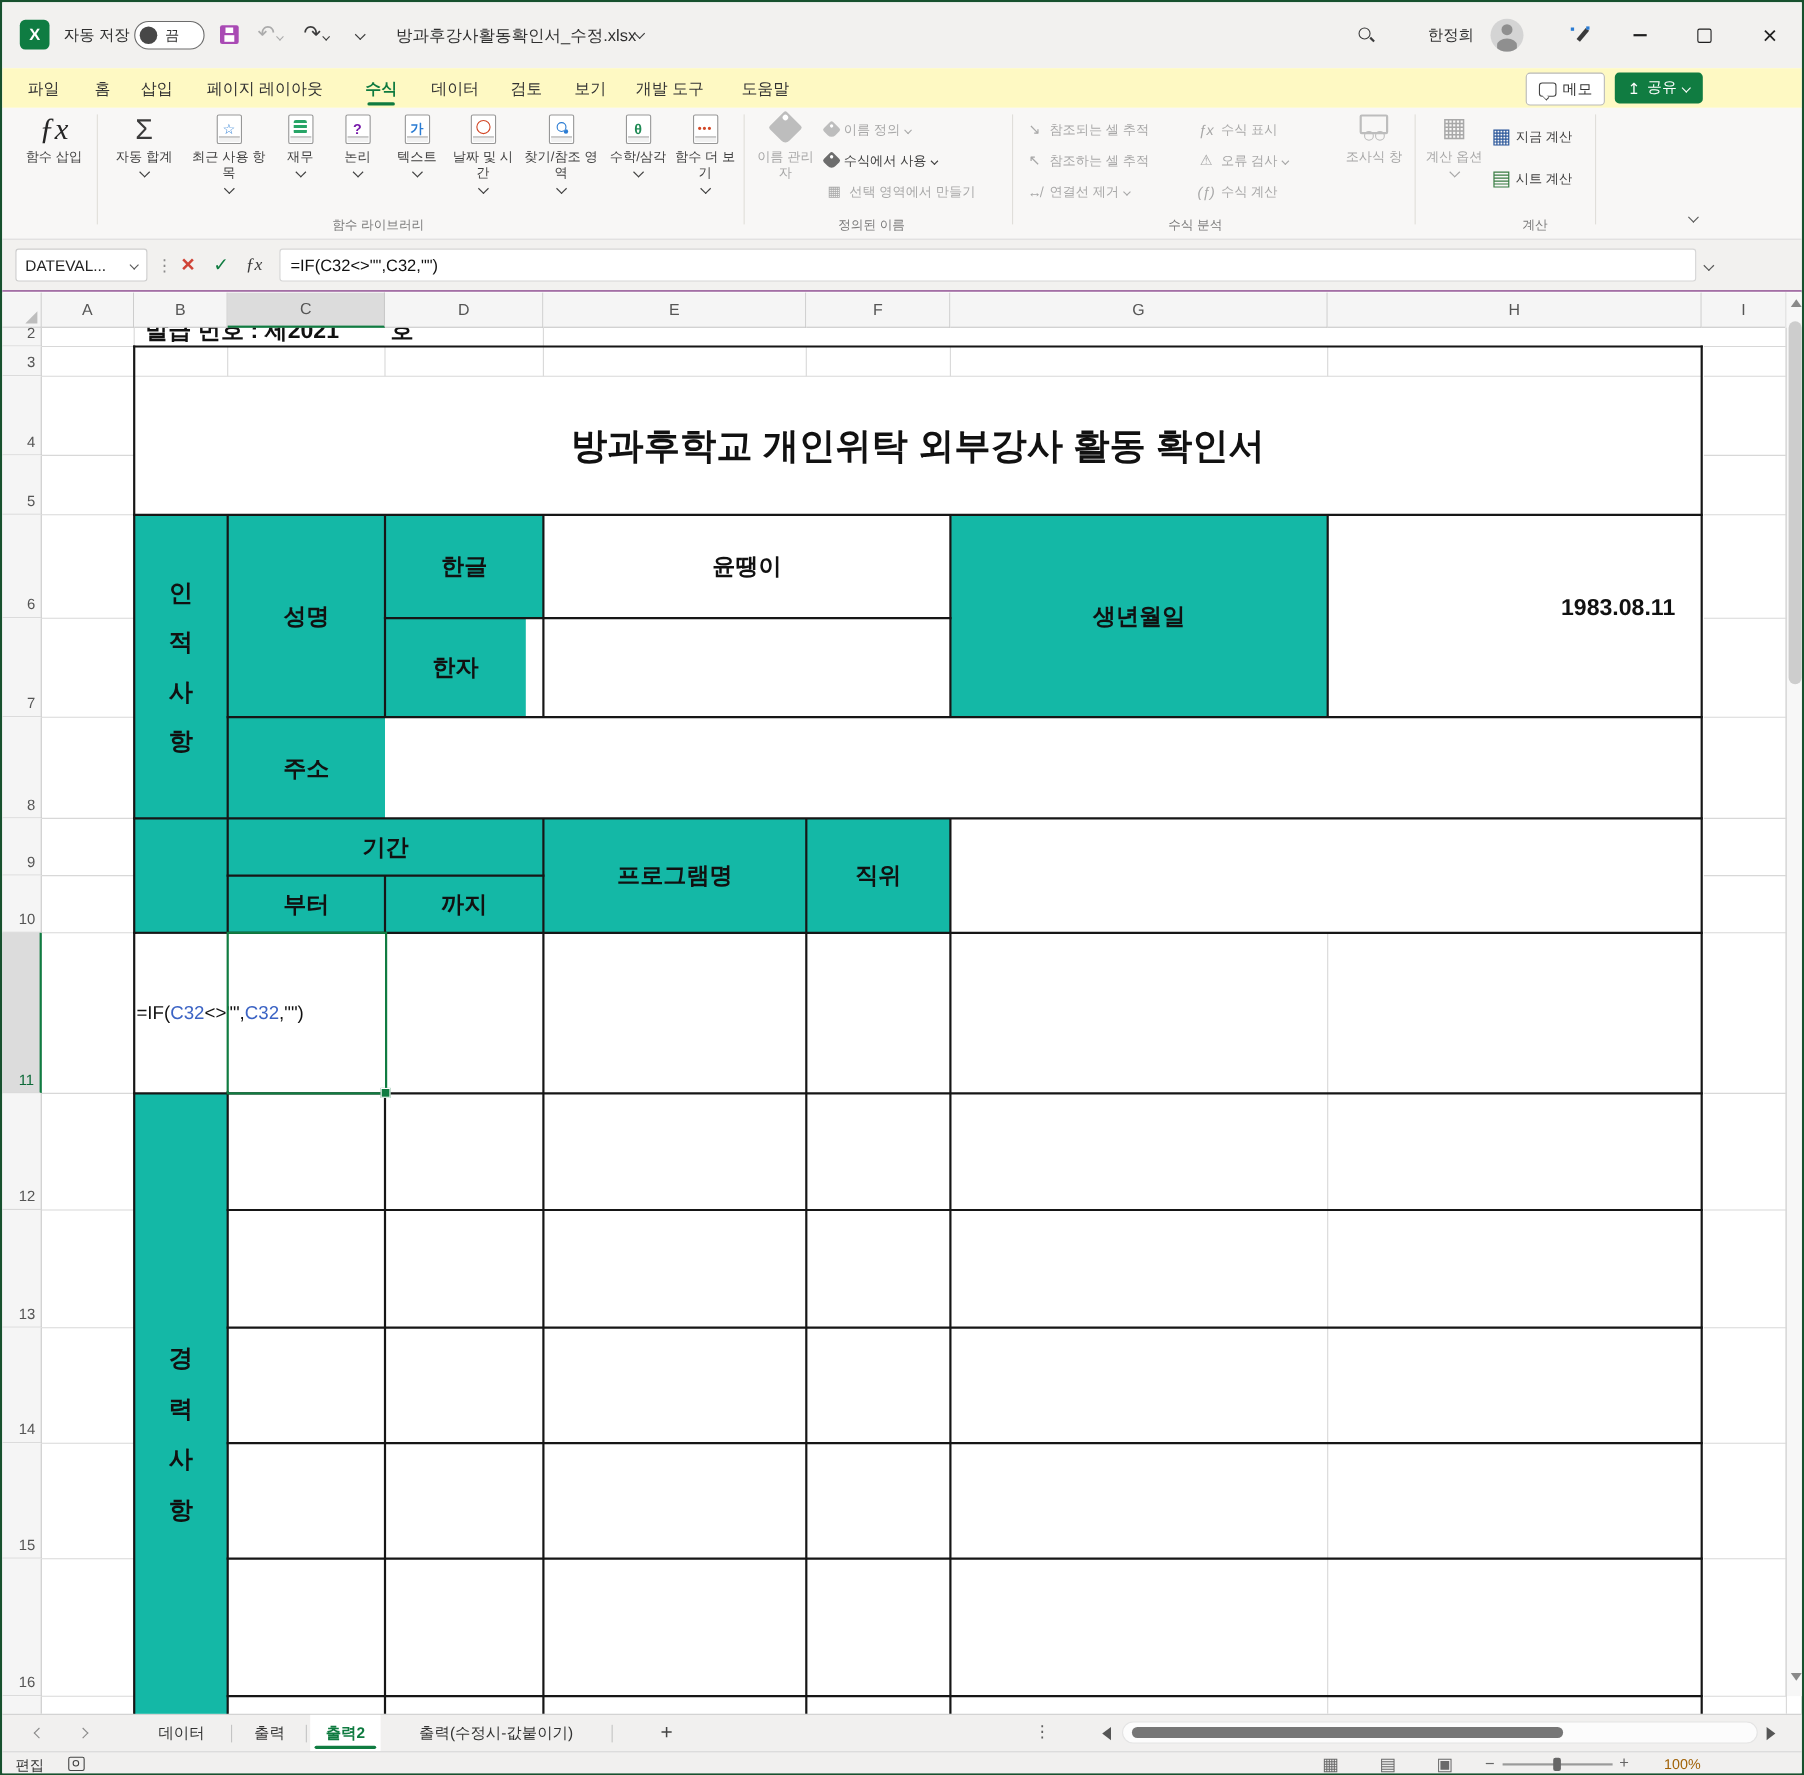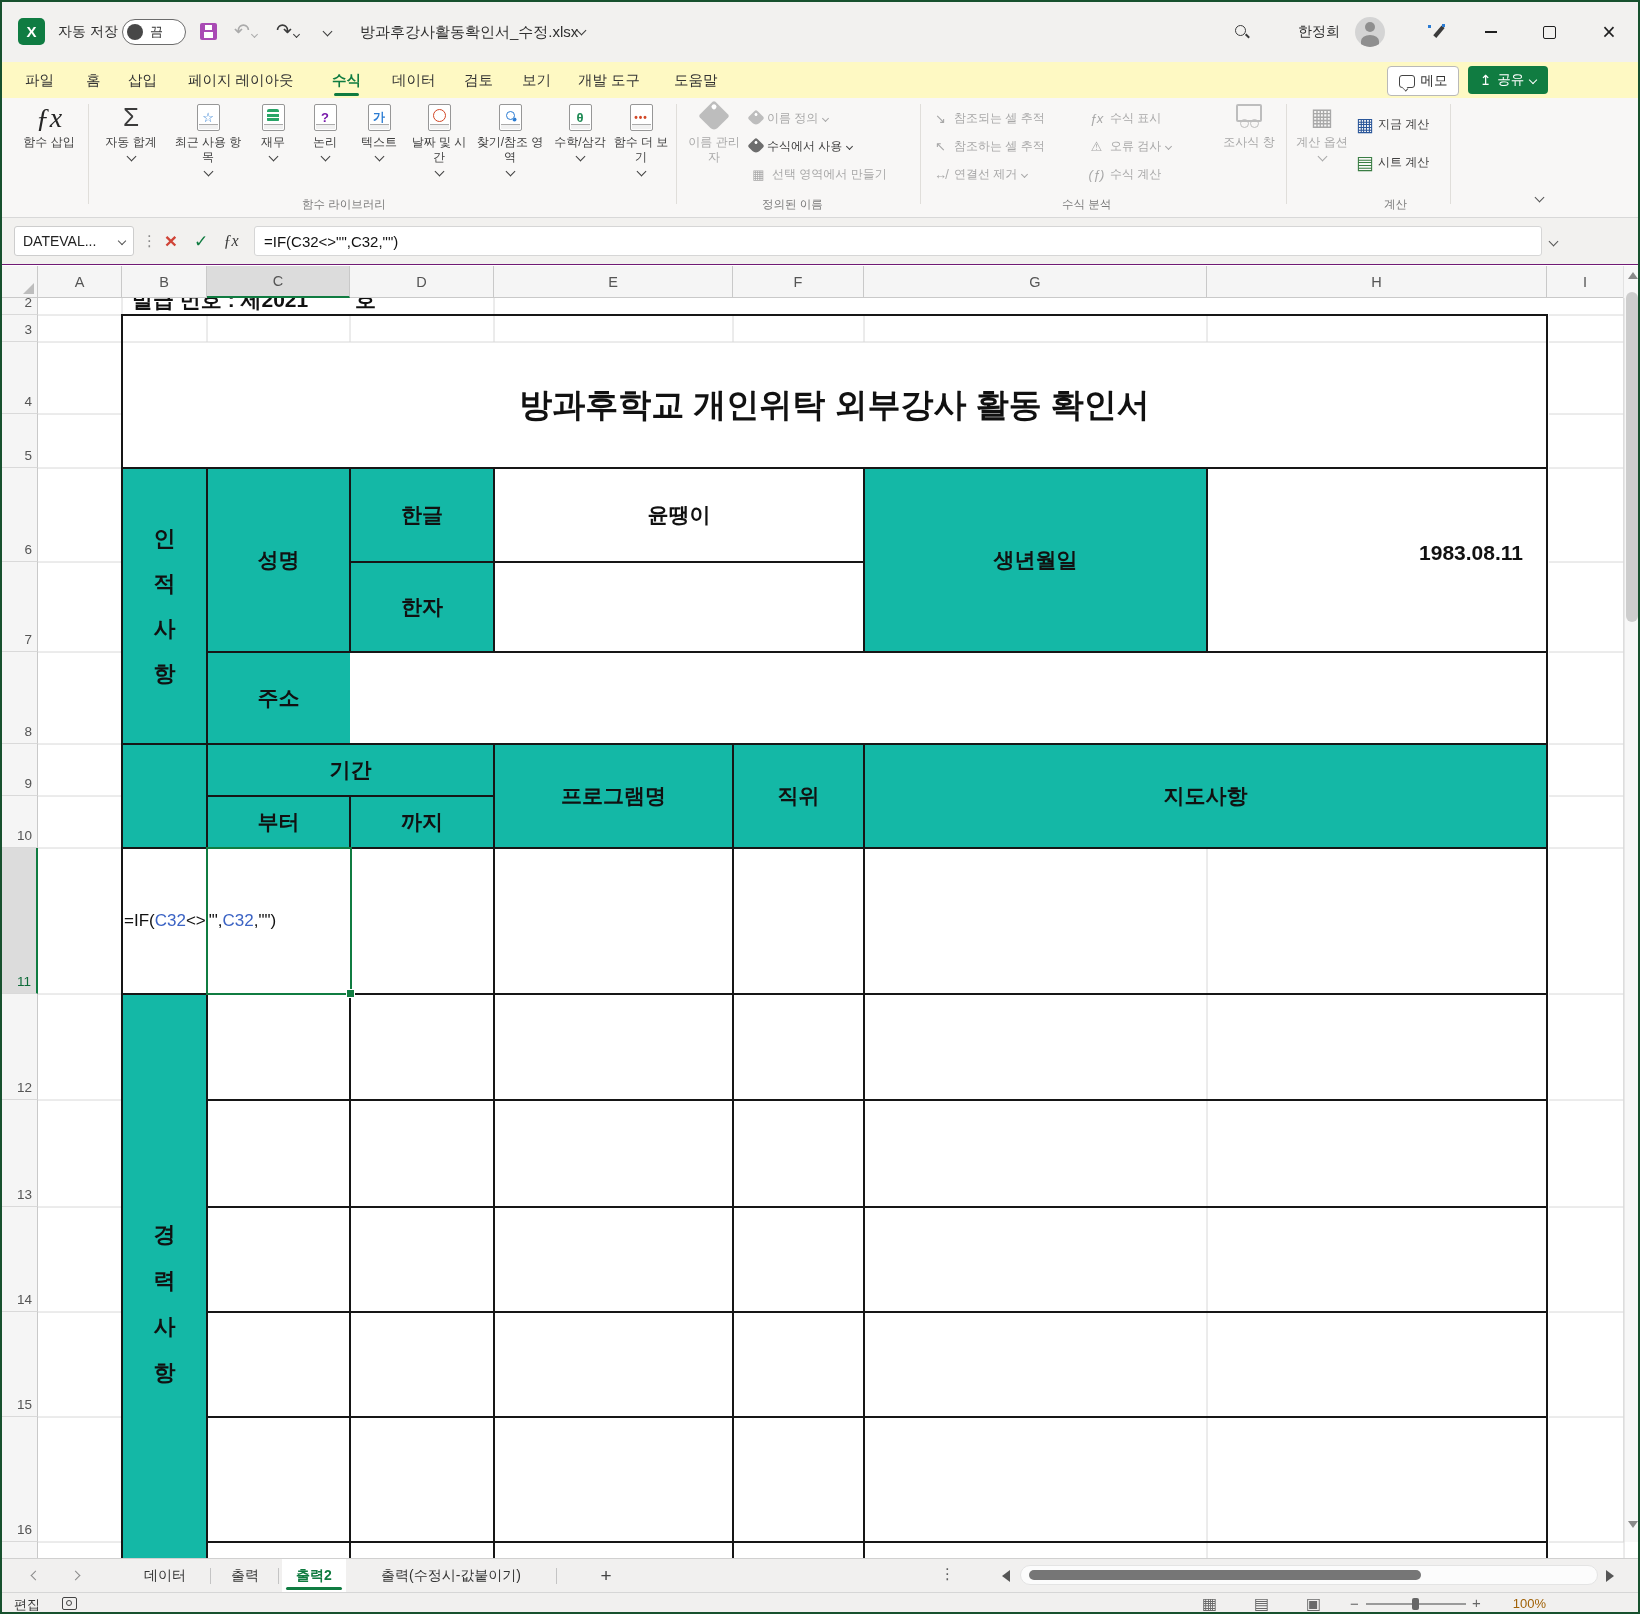--- a/index.html
+++ b/index.html
@@ -425,21 +425,21 @@
   </div>
   <div class="cell gray" style="left:205px;top:466px;width:143px;height:184px;">
     <span>성명</span>
   </div>
   <div class="cell gray" style="left:348px;top:466px;width:144px;height:94px;">
     <span>한글</span>
   </div>
   <div class="cell" style="left:492px;top:466px;width:370px;height:94px;">
     <span>윤땡이</span>
   </div>
-  <div class="cell gray" style="left:348px;top:560px;width:144px;height:90px;">
+  <div class="cell gray" style="left:348px;top:560px;width:128px;height:90px;">
     <span>한자</span>
   </div>
   <div class="cell" style="left:492px;top:560px;width:370px;height:90px;"></div>
   <div class="cell gray" style="left:862px;top:466px;width:343px;height:184px;">
     <span>생년월일</span>
   </div>
   <div class="cell" style="left:1205px;top:466px;width:340px;height:170px;justify-content:flex-end;padding-right:24px;">
     <span>1983.08.11</span>
   </div>
   <div class="cell gray" style="left:205px;top:650px;width:143px;height:92px;">
@@ -455,23 +455,20 @@
     <span>부터</span>
   </div>
   <div class="cell gray" style="left:348px;top:794px;width:144px;height:52px;">
     <span>까지</span>
   </div>
   <div class="cell gray" style="left:492px;top:742px;width:239px;height:104px;">
     <span>프로그램명</span>
   </div>
   <div class="cell gray" style="left:731px;top:742px;width:131px;height:104px;">
     <span>직위</span>
-  </div>
-  <div class="cell gray" style="left:862px;top:742px;width:683px;height:104px;">
-    <span>지도사항</span>
   </div>
 
   <div class="cell gray" style="left:120px;top:992px;width:85px;height:564px;align-items:flex-start;padding-top:218px;">
     <span class="vtx" style="line-height:46px;">경력사항</span>
   </div>
 
   <div class="editor">
     <span>=IF(</span>
       <span class="ref">C32</span>
       <span>&lt;&gt;"",</span>

